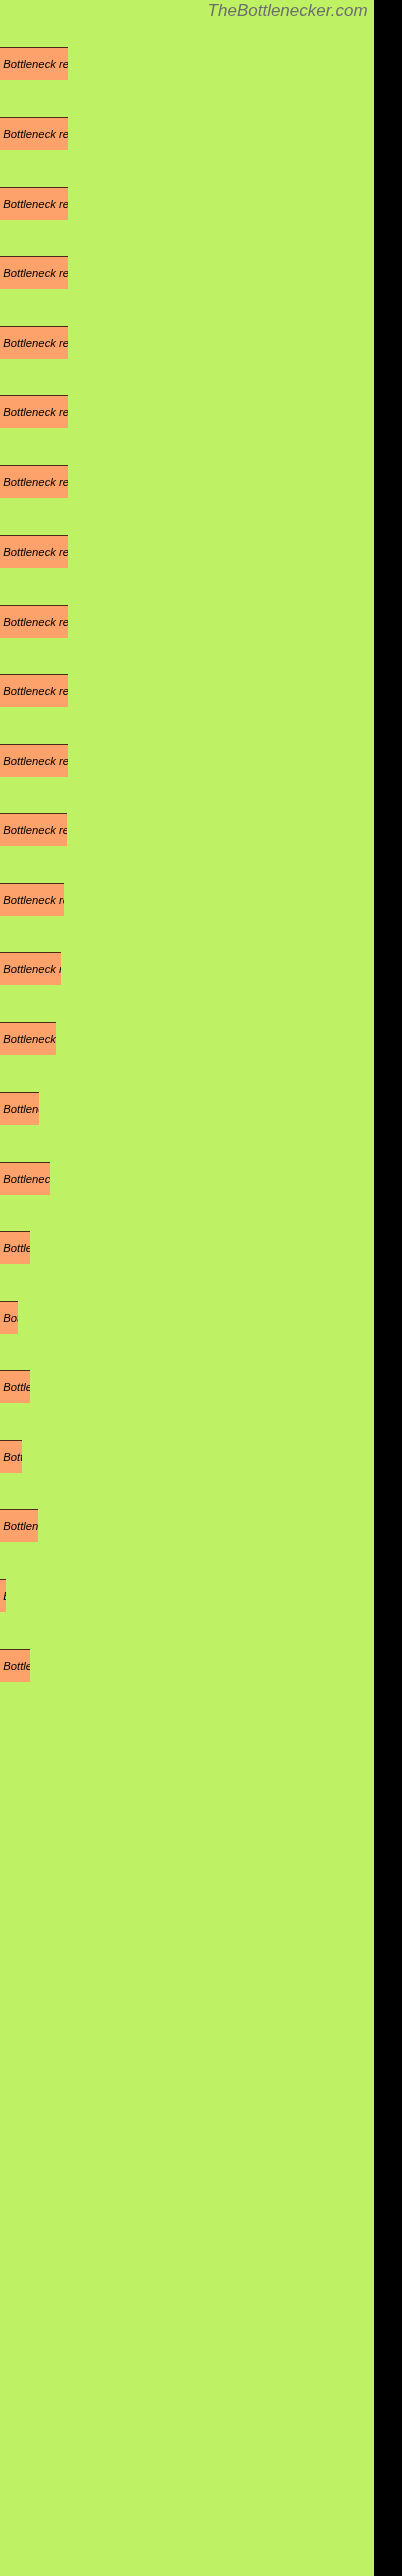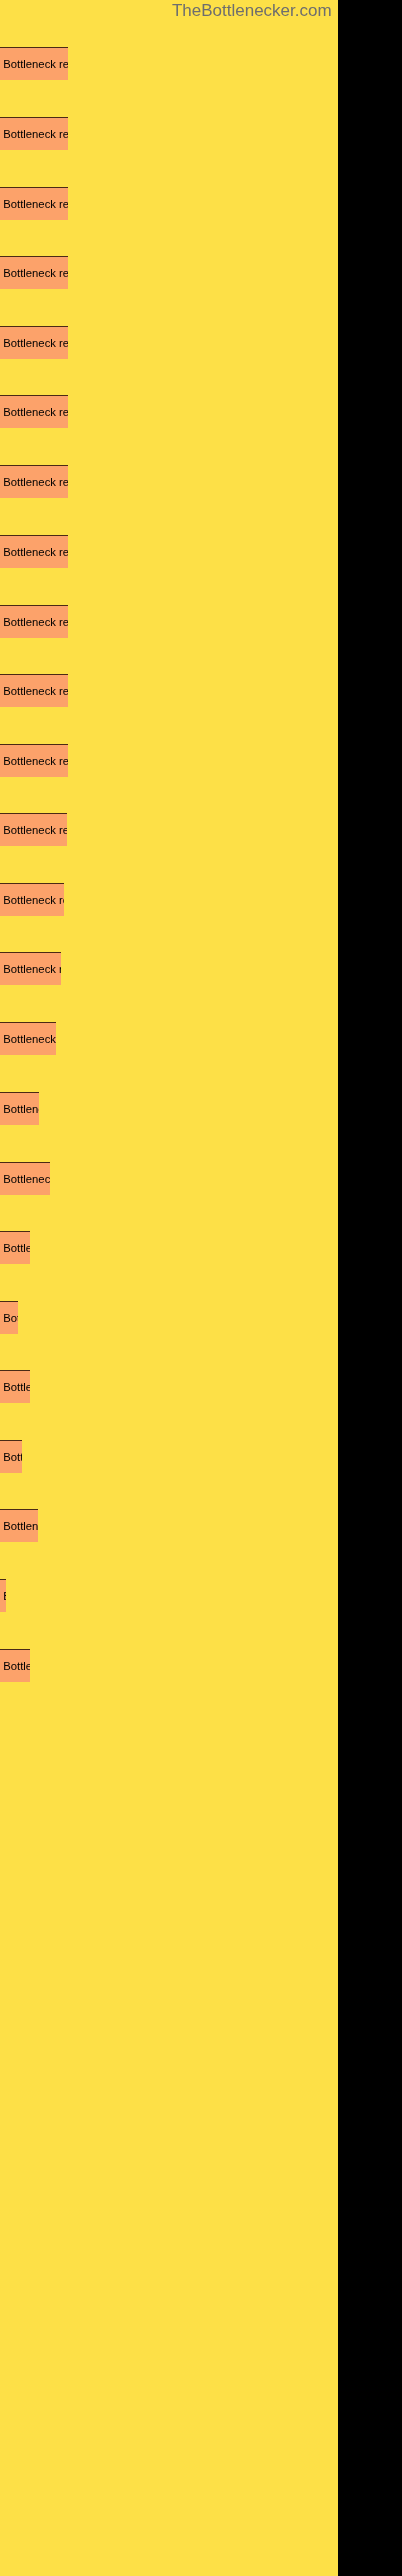--- a/index.html
+++ b/index.html
@@ -10,23 +10,24 @@
   body {
     width: 403px;
     height: 2576px;
     position: relative;
     font-family: "Liberation Sans", sans-serif;
     overflow: hidden;
   }
   #chart-root {
     position: absolute;
     left: 0; top: 0;
-    width: 338px;
+    width: 374px;
     height: 2576px;
-    background: #fde047;
+    background: #bef264;
+    font-style: italic;
   }
   .watermark {
     position: absolute;
     right: 6.4px;
     top: 0.8px;
     font-family: "Liberation Sans", sans-serif;
     font-size: 17px;
     color: #6e6e6e;
     letter-spacing: 0px;
     white-space: nowrap;

